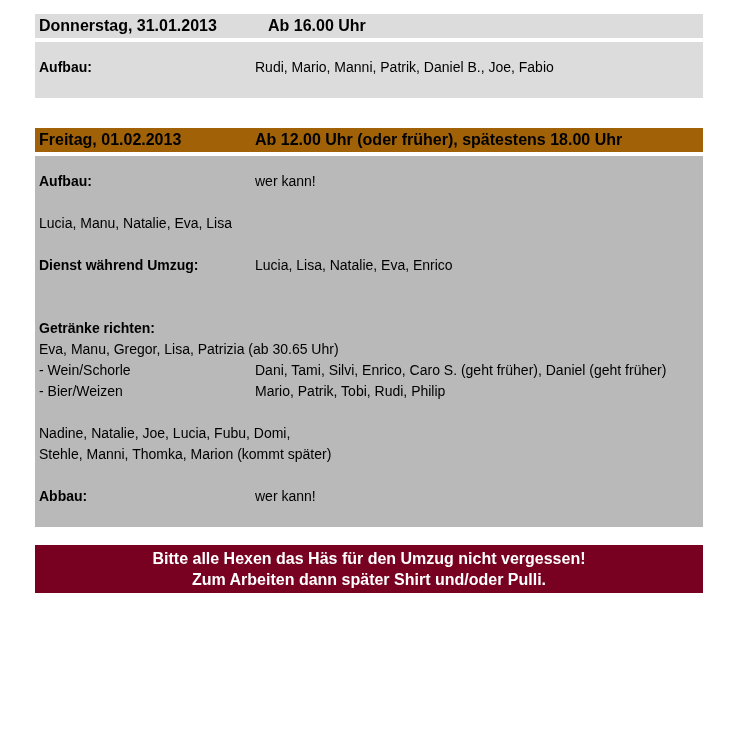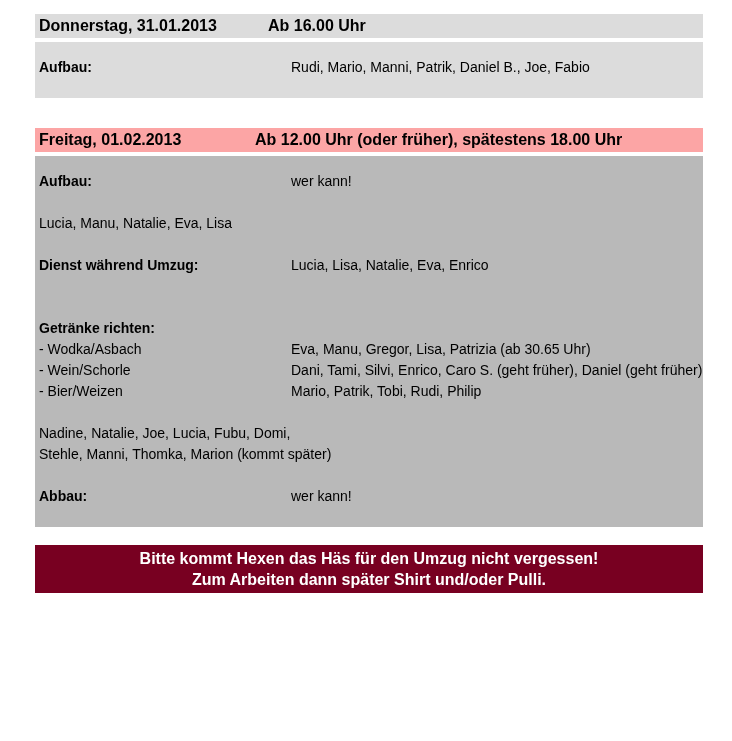--- a/index.html
+++ b/index.html
@@ -39,21 +39,20 @@
     margin-bottom: 4px;
     padding-left: 4px;
   }
   .section-body {
     padding: 15px 0 20px 0;
   }
   .row {
     display: flex;
     margin-top: 21px;
     padding-left: 4px;
-    gap: 36px;
   }
   .row.sub { margin-top: 0; }
   .row.spaced { margin-top: 42px; }
   .row:first-child { margin-top: 0; }
   .col-label {
     width: 216px;
     flex: 0 0 216px;
     font-size: 14px;
     line-height: 21px;
   }
@@ -90,21 +89,21 @@
           <div class="section-body" style="background: rgb(220, 220, 220);">
             <div class="row main">
               <div class="col-label bold">Aufbau:</div>
               <div class="col-value">
                 <div class="value-line">Rudi, Mario, Manni, Patrik, Daniel B., Joe, Fabio</div>
               </div>
             </div>
           </div>
         </div>
         <div class="section">
-          <div class="bar" style="background: #fca5a5; align-items: center;">
+          <div class="bar" style="background: #a16207; align-items: center;">
             <span class="col-label">Freitag, 01.02.2013</span>
             <span class="col-value">Ab 12.00 Uhr (oder früher), spätestens 18.00 Uhr</span>
           </div>
           <div class="section-body" style="background: rgb(185, 185, 185);">
             <div class="row main">
               <div class="col-label bold">Aufbau:</div>
               <div class="col-value">
                 <div class="value-line">wer kann!</div>
               </div>
             </div>
@@ -117,21 +116,20 @@
               <div class="col-label bold">Dienst während Umzug:</div>
               <div class="col-value">
                 <div class="value-line">Lucia, Lisa, Natalie, Eva, Enrico</div>
               </div>
             </div>
             <div class="row main spaced">
               <div class="col-label bold">Getränke richten:</div>
               <div class="col-value"></div>
             </div>
             <div class="row sub">
-              <div class="col-label">- Wodka/Asbach</div>
               <div class="col-value">
                 <div class="value-line">Eva, Manu, Gregor, Lisa, Patrizia (ab 30.65 Uhr)</div>
               </div>
             </div>
             <div class="row sub">
               <div class="col-label">- Wein/Schorle</div>
               <div class="col-value">
                 <div class="value-line">Dani, Tami, Silvi, Enrico, Caro S. (geht früher), Daniel (geht früher)</div>
               </div>
             </div>
@@ -151,17 +149,17 @@
               <div class="col-label bold">Abbau:</div>
               <div class="col-value">
                 <div class="value-line">wer kann!</div>
               </div>
             </div>
           </div>
         </div>
       </div>
 
     <div class="notice" id="notice" style="background: rgb(120, 0, 33); color: rgb(255, 255, 255);">
-      <div>Bitte kommt Hexen das Häs für den Umzug nicht vergessen!</div>
+      <div>Bitte alle Hexen das Häs für den Umzug nicht vergessen!</div>
       <div>Zum Arbeiten dann später Shirt und/oder Pulli.</div>
     </div>
   </div>
 </div>
 
 </body></html>

